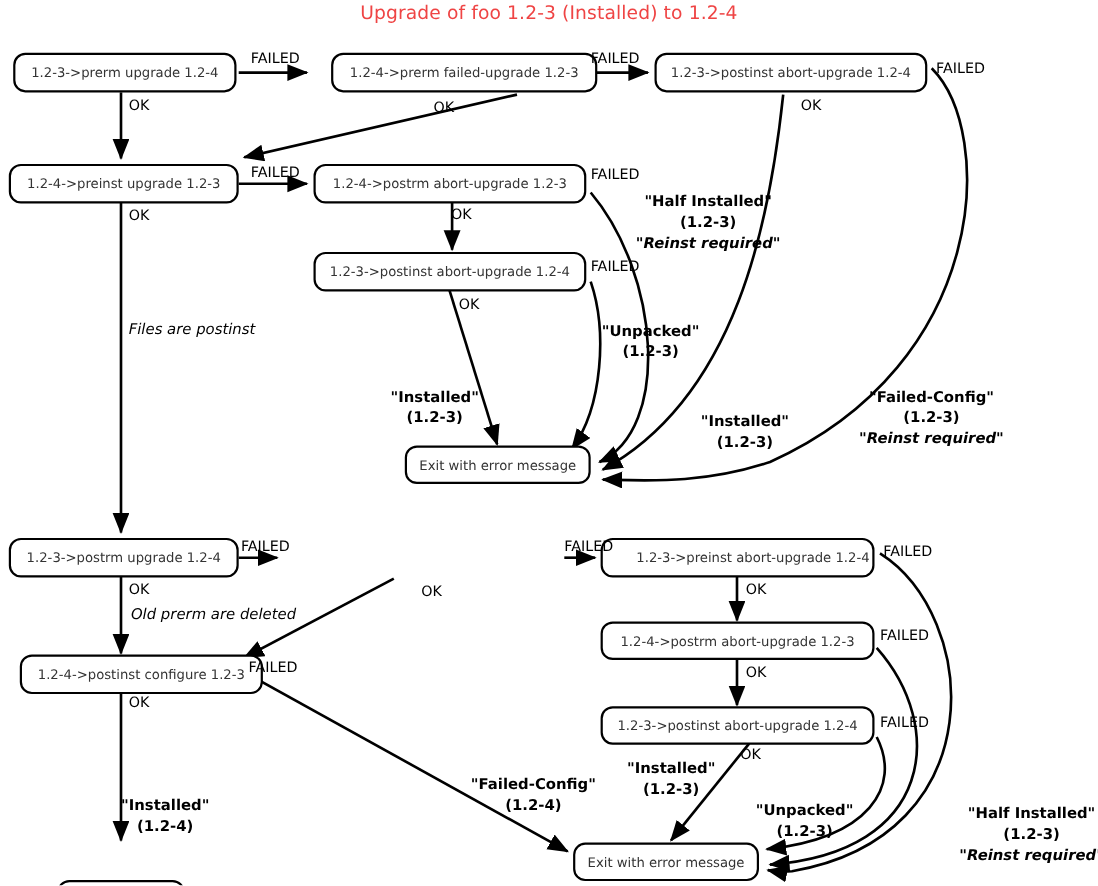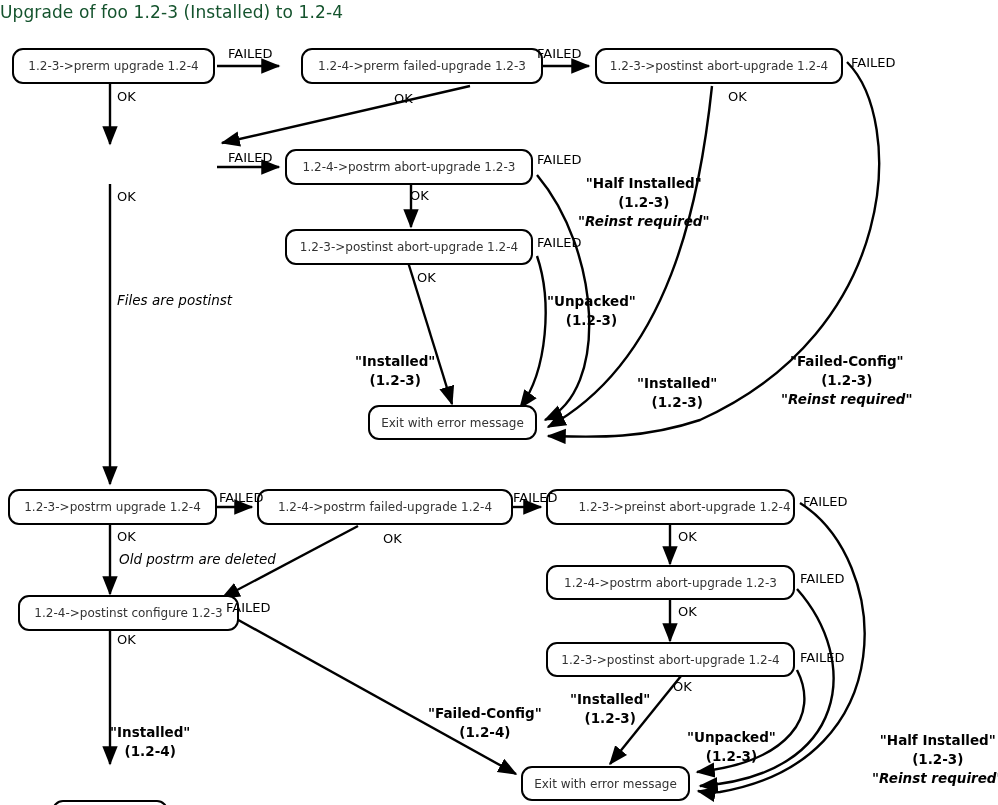--- a/index.html
+++ b/index.html
@@ -15,22 +15,23 @@
     width: 998px;
     height: 805px;
     background: #ffffff;
     overflow: hidden;
   }
   #title {
     position: absolute;
     left: 0;
     top: 2px;
     width: 998px;
+    text-align: center;
     font-size: 17px;
-    color: #14532d;
+    color: #ef4444;
     letter-spacing: 0.1px;
   }
   svg.layer {
     position: absolute;
     left: 0;
     top: 0;
     width: 998px;
     height: 805px;
   }
   .node {
@@ -139,30 +140,30 @@
 
     </g>
   </svg>
 
   <div class="node" style="left:12px; top:48px; width:203px; height:36px;">1.2-3-&gt;prerm upgrade 1.2-4</div>
 
   <div class="node" style="left:285px; top:48px; width:242px; height:36px;margin-left:16px;">1.2-4-&gt;prerm failed-upgrade 1.2-3</div>
 
   <div class="node" style="left:595px; top:48px; width:248px; height:36px;">1.2-3-&gt;postinst abort-upgrade 1.2-4</div>
 
+  <div class="node" style="left:8px; top:149px; width:209px; height:36px;">1.2-4-&gt;preinst upgrade 1.2-3</div>
 
   <div class="node" style="left:285px; top:149px; width:248px; height:36px;">1.2-4-&gt;postrm abort-upgrade 1.2-3</div>
 
   <div class="node" style="left:285px; top:229px; width:248px; height:36px;">1.2-3-&gt;postinst abort-upgrade 1.2-4</div>
 
   <div class="node" style="left:368px; top:405px; width:169px; height:35px;">Exit with error message</div>
 
   <div class="node" style="left:8px; top:489px; width:209px; height:36px;">1.2-3-&gt;postrm upgrade 1.2-4</div>
 
-  <div class="node" style="left:257px; top:489px; width:256px; height:36px;">1.2-4-&gt;postrm failed-upgrade 1.2-4</div>
 
   <div class="node" style="left:546px; top:489px; width:249px; height:36px;padding-left:28px;">1.2-3-&gt;preinst abort-upgrade 1.2-4</div>
 
   <div class="node" style="left:18px; top:595px; width:221px; height:36px;">1.2-4-&gt;postinst configure 1.2-3</div>
 
   <div class="node" style="left:546px; top:565px; width:249px; height:35px;">1.2-4-&gt;postrm abort-upgrade 1.2-3</div>
 
   <div class="node" style="left:546px; top:642px; width:249px; height:35px;">1.2-3-&gt;postinst abort-upgrade 1.2-4</div>
 
   <div class="node" style="left:521px; top:766px; width:169px; height:35px;">Exit with error message</div>
@@ -197,21 +198,21 @@
   <div class="edge-label" style="left:800px; top:571px;">FAILED</div>
   <div class="edge-label" style="left:678px; top:604px;">OK</div>
 
   <div class="edge-label" style="left:800px; top:650px;">FAILED</div>
   <div class="edge-label" style="left:673px; top:679px;">OK</div>
 
   <div class="edge-label" style="left:226px; top:600px;">FAILED</div>
   <div class="edge-label" style="left:117px; top:632px;">OK</div>
 
   <div class="note" style="left:117px; top:292px;">Files are postinst</div>
-  <div class="note" style="left:119px; top:551px;">Old postrm are deleted</div>
+  <div class="note" style="left:119px; top:551px;">Old prerm are deleted</div>
 
   <div class="state-label" style="left:578px; top:174px;">
     <div>"Half Installed"</div>
     <div>(1.2-3)</div>
     <div class="reinst">"Reinst required"</div>
   </div>
 
   <div class="state-label" style="left:547px; top:292px;">
     <div>"Unpacked"</div>
     <div>(1.2-3)</div>

